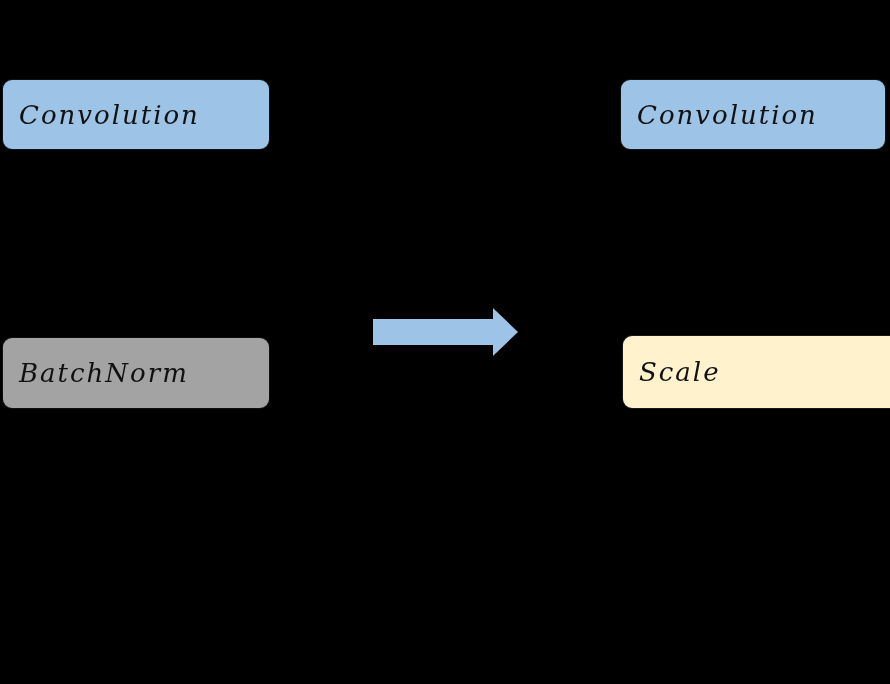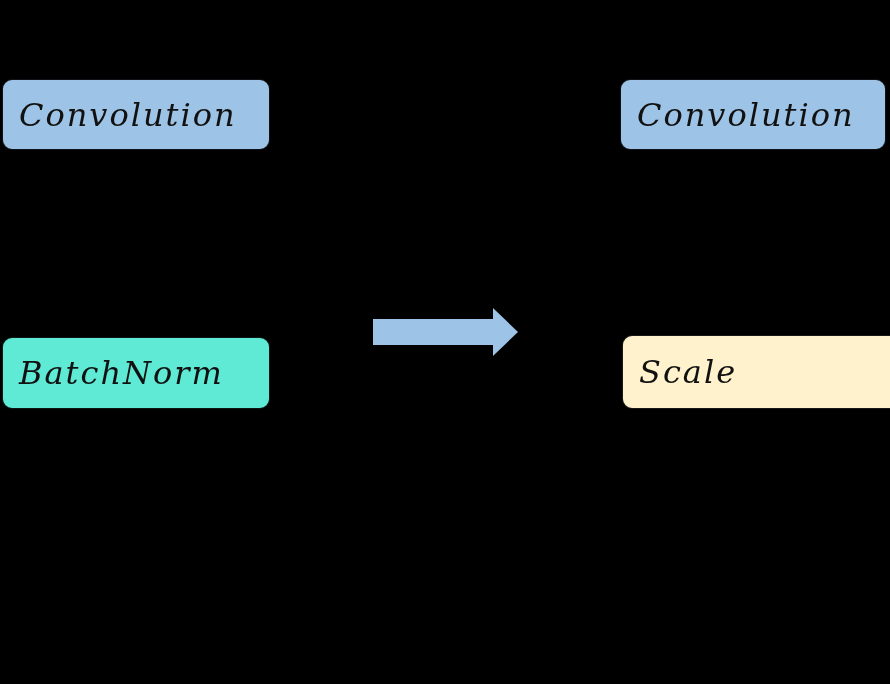--- a/index.html
+++ b/index.html
@@ -15,21 +15,21 @@
   }
   .node {
     position: absolute;
     box-sizing: border-box;
     border: 1.5px solid rgba(0,0,0,0.9);
     border-radius: 10px;
     display: flex;
     align-items: center;
     padding-left: 16px;
     font-style: italic;
-    font-size: 32px;
+    font-size: 26px;
     letter-spacing: 2px;
   }
   .node-left-top    { left: 2px;   top: 79px;  width: 268px; height: 71px; }
   .node-left-bottom { left: 2px;   top: 337px; width: 268px; height: 72px; }
   .node-right-top   { left: 620px; top: 79px;  width: 266px; height: 71px; }
   .node-right-bottom{ left: 622px; top: 335px; width: 284px; height: 74px; }
 
   .arrow {
     position: absolute;
     left: 373px;
@@ -55,21 +55,21 @@
     border-left: 25px solid transparent;
   }
 </style>
 </head>
 <body>
 
 <div class="canvas" style="background-color: rgb(0, 0, 0); color: rgb(17, 17, 17);">
 
   <div class="node node-left-top" style="background-color: rgb(157, 195, 230);">Convolution</div>
 
-  <div class="node node-left-bottom" style="background-color: #5eead4; text-align: center;">BatchNorm</div>
+  <div class="node node-left-bottom" style="background-color: #a3a3a3; text-align: center;">BatchNorm</div>
 
   <div class="arrow">
     <div class="arrow-body" style="background-color: rgb(157, 195, 230);"></div>
     <div class="arrow-head" style="border-left-color: rgb(157, 195, 230);"></div>
   </div>
 
   <div class="node node-right-top" style="background-color: rgb(157, 195, 230);">Convolution</div>
 
   <div class="node node-right-bottom" style="background-color: rgb(255, 242, 204);">Scale</div>
 

